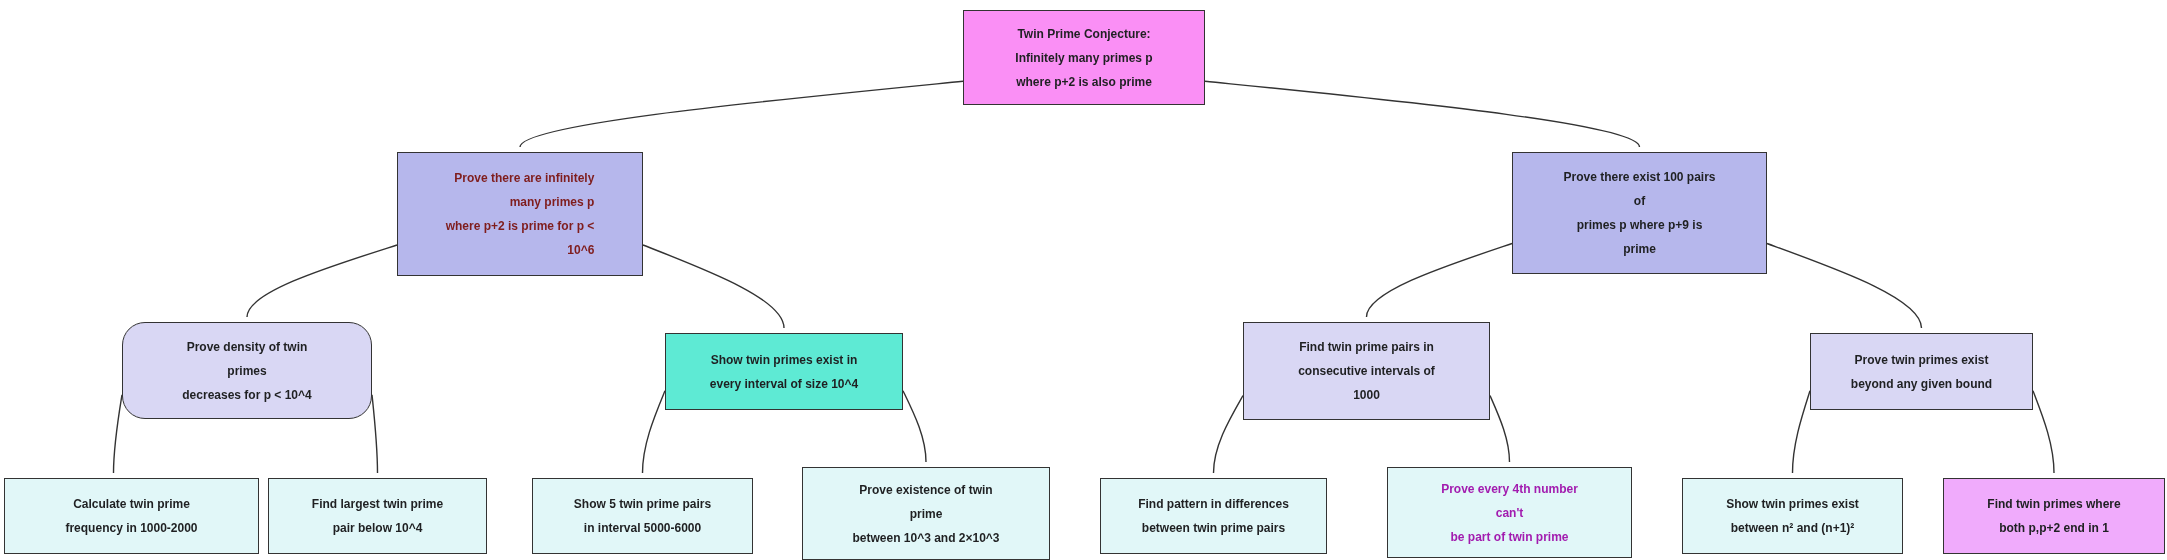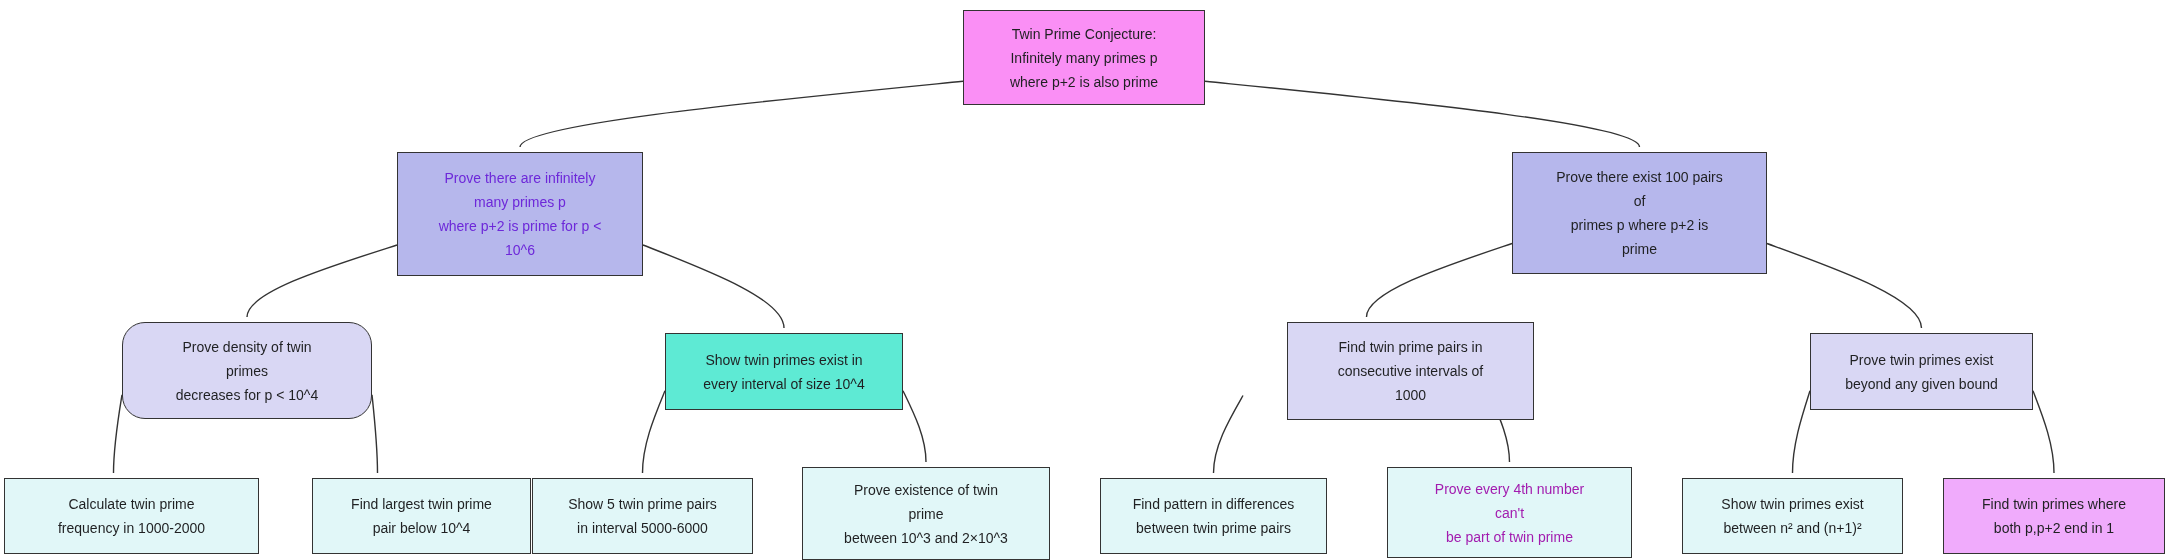--- a/index.html
+++ b/index.html
@@ -27,24 +27,25 @@
   }
   .node {
     position: absolute;
     box-sizing: border-box;
     border: 1.8px solid #333333;
     display: flex;
     align-items: center;
     justify-content: center;
     text-align: center;
     white-space: pre-line;
-    font-size: 14px;
+    font-size: 12px;
     line-height: 24px;
     color: #1f2022;
     padding: 2px 6px;
+    font-weight: bold;
   }
 </style>
 </head>
 <body>
 
 <div class="canvas">
   <svg class="edges" viewBox="0 0 2167 560" xmlns="http://www.w3.org/2000/svg">
     <defs>
       <marker id="arrow" viewBox="0 0 10 10" refX="8" refY="5" markerWidth="8" markerHeight="8" orient="auto">
         <path d="M0,0 L9,5 L0,10 z" fill="#333333"></path>
@@ -64,41 +65,41 @@
         <path d="M1243,395.5 C1229.725,418.75 1213.5,445.875 1213.5,473" stroke="#333333" marker-end="url(#arrow)"></path>
         <path d="M1490,395.5 C1498.775,415.45 1509.5,438.725 1509.5,462" stroke="#333333" marker-end="url(#arrow)"></path>
         <path d="M1810,390.75 C1802.125,415.425 1792.5,444.2125 1792.5,473" stroke="#333333" marker-end="url(#arrow)"></path>
         <path d="M2033,390.75 C2042.45,415.425 2054,444.2125 2054,473" stroke="#333333" marker-end="url(#arrow)"></path>
       </g>
   </svg>
   <div id="node-layer">
       <div class="node" style="left: 963px; top: 10px; width: 242px; height: 95px; background: rgb(250, 143, 245); border-color: rgb(51, 51, 51); color: rgb(31, 32, 34);">Twin Prime Conjecture:
 Infinitely many primes p
 where p+2 is also prime</div>
-      <div class="node" style="left: 397px; top: 152px; width: 246px; height: 124px; background: rgb(182, 183, 236); border-color: rgb(51, 51, 51); color: #6d28d9;">Prove there are infinitely
+      <div class="node" style="left: 397px; top: 152px; width: 246px; height: 124px; background: rgb(182, 183, 236); border-color: rgb(51, 51, 51); color: #7f1d1d; text-align: right;">Prove there are infinitely
 many primes p
 where p+2 is prime for p &lt;
 10^6</div>
       <div class="node" style="left: 1512px; top: 152px; width: 255px; height: 122px; background: rgb(182, 183, 236); border-color: rgb(51, 51, 51); color: rgb(31, 32, 34);">Prove there exist 100 pairs
 of
-primes p where p+2 is
+primes p where p+9 is
 prime</div>
       <div class="node" style="left: 122px; top: 322px; width: 250px; height: 97px; background: rgb(217, 215, 244); border-color: rgb(51, 51, 51); color: rgb(31, 32, 34); border-radius: 23px;">Prove density of twin
 primes
 decreases for p &lt; 10^4</div>
       <div class="node" style="left: 665px; top: 333px; width: 238px; height: 77px; background: #5eead4; border-color: rgb(51, 51, 51); color: rgb(31, 32, 34);">Show twin primes exist in
 every interval of size 10^4</div>
-      <div class="node" style="left: 1243px; top: 322px; width: 247px; height: 98px; background: rgb(217, 215, 244); border-color: rgb(51, 51, 51); color: rgb(31, 32, 34); margin-left: 44px;">Find twin prime pairs in
+      <div class="node" style="left: 1243px; top: 322px; width: 247px; height: 98px; background: rgb(217, 215, 244); border-color: rgb(51, 51, 51); color: rgb(31, 32, 34);">Find twin prime pairs in
 consecutive intervals of
 1000</div>
       <div class="node" style="left: 1810px; top: 333px; width: 223px; height: 77px; background: rgb(217, 215, 244); border-color: rgb(51, 51, 51); color: rgb(31, 32, 34);">Prove twin primes exist
 beyond any given bound</div>
       <div class="node" style="left: 4px; top: 478px; width: 255px; height: 76px; background: rgb(225, 247, 248); border-color: rgb(51, 51, 51); color: rgb(31, 32, 34);">Calculate twin prime
 frequency in 1000-2000</div>
-      <div class="node" style="left: 268px; top: 478px; width: 219px; height: 76px; background: rgb(225, 247, 248); border-color: rgb(51, 51, 51); color: rgb(31, 32, 34); margin-left: 44px;">Find largest twin prime
+      <div class="node" style="left: 268px; top: 478px; width: 219px; height: 76px; background: rgb(225, 247, 248); border-color: rgb(51, 51, 51); color: rgb(31, 32, 34);">Find largest twin prime
 pair below 10^4</div>
       <div class="node" style="left: 532px; top: 478px; width: 221px; height: 76px; background: rgb(225, 247, 248); border-color: rgb(51, 51, 51); color: rgb(31, 32, 34);">Show 5 twin prime pairs
 in interval 5000-6000</div>
       <div class="node" style="left: 802px; top: 467px; width: 248px; height: 93px; background: rgb(225, 247, 248); border-color: rgb(51, 51, 51); color: rgb(31, 32, 34);">Prove existence of twin
 prime
 between 10^3 and 2×10^3</div>
       <div class="node" style="left: 1100px; top: 478px; width: 227px; height: 76px; background: rgb(225, 247, 248); border-color: rgb(51, 51, 51); color: rgb(31, 32, 34);">Find pattern in differences
 between twin prime pairs</div>
       <div class="node" style="left: 1387px; top: 467px; width: 245px; height: 91px; background: rgb(225, 247, 248); border-color: rgb(51, 51, 51); color: #a21caf;">Prove every 4th number
 can't

